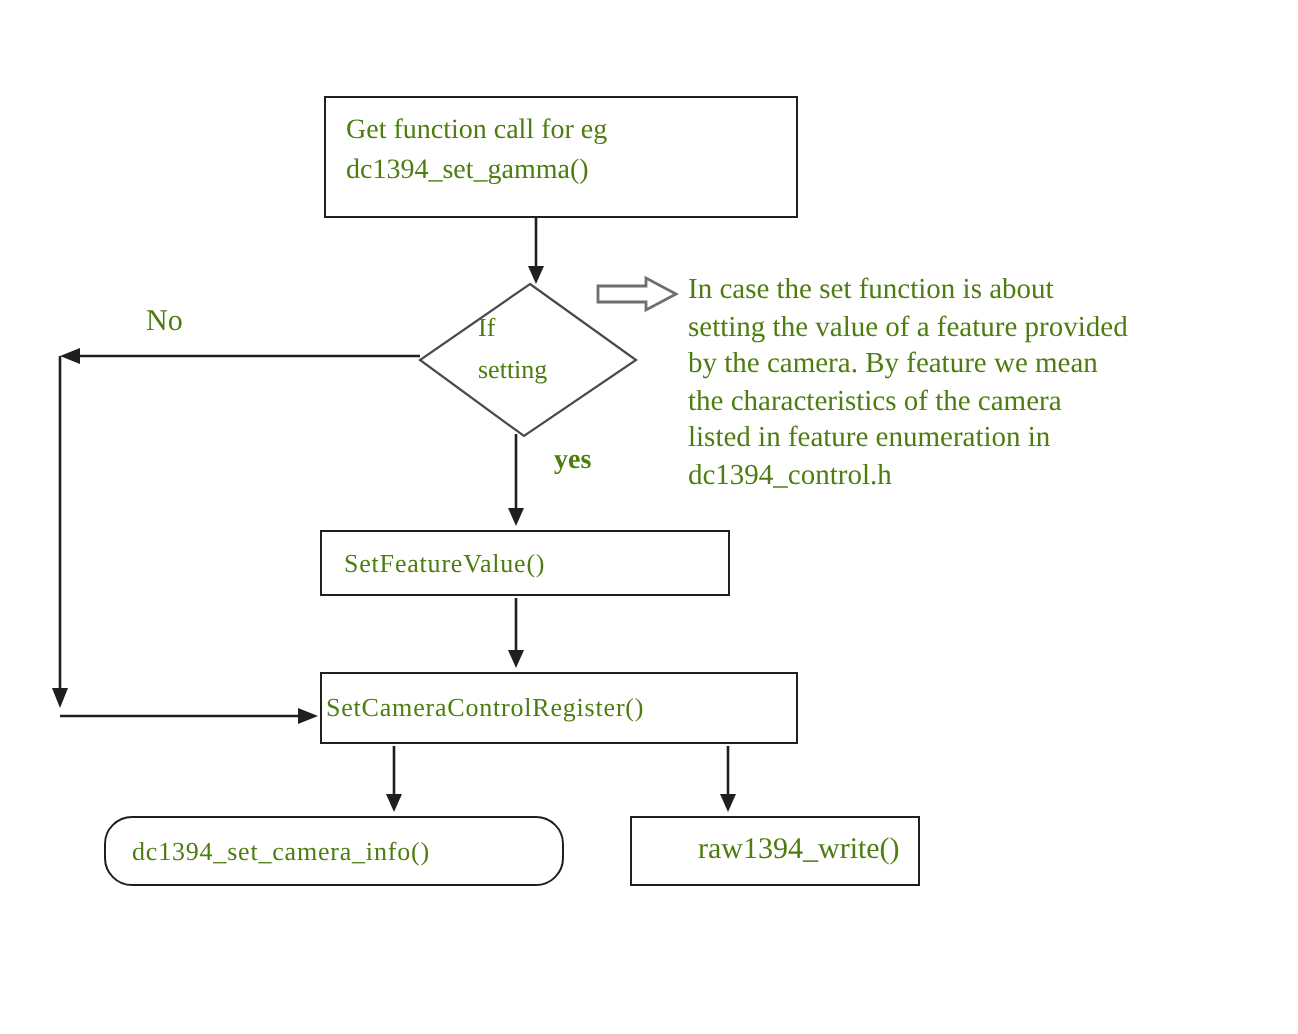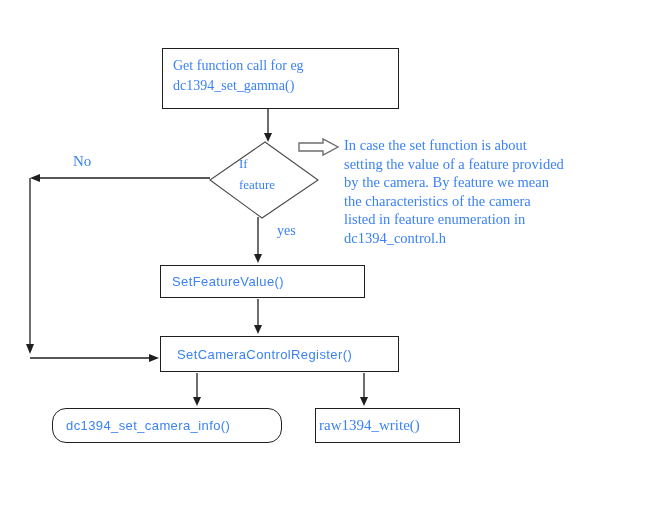--- a/index.html
+++ b/index.html
@@ -1,21 +1,21 @@
 <!DOCTYPE html>
 <html><head>
 <meta charset="utf-8">
 <style>
   html, body { margin: 0; padding: 0; background: #ffffff; }
   .canvas {
     position: relative;
     width: 649px;
     height: 517px;
     background: #ffffff;
-    color: #3b82f6;
+    color: #4d7c0f;
     font-family: "Liberation Serif", serif;
     overflow: hidden;
   }
   .connectors {
     position: absolute;
     left: 0; top: 0;
     width: 649px; height: 517px;
     z-index: 0;
   }
   .node {
@@ -26,70 +26,70 @@
     z-index: 1;
   }
   .node-flex {
     display: flex;
     align-items: center;
   }
   .serif-text {
     font-family: "Liberation Serif", serif;
   }
   .mono-text {
-    font-family: Liberation Sans, sans-serif;
+    font-family: Liberation Serif, serif;
     font-size: 13px;
     letter-spacing: 0.4px;
     white-space: nowrap;
   }
   #start-box {
     left: 162px; top: 48px;
     width: 237px; height: 61px;
     padding: 7px 10px;
     font-size: 14px;
     line-height: 20px;
     white-space: pre-line;
   }
   #set-feature-value-box {
     left: 160px; top: 265px;
     width: 205px; height: 33px;
     padding-left: 11px;
   }
   #set-camera-control-register-box {
     left: 160px; top: 336px;
     width: 239px; height: 36px;
-    padding-left: 16px;
+    padding-left: 2px;
   }
   #dc1394-set-camera-info-box {
     left: 52px; top: 408px;
     width: 230px; height: 35px;
     padding-left: 13px;
     border-radius: 14px;
   }
   #raw1394-write-box {
     left: 315px; top: 408px;
     width: 145px; height: 35px;
-    padding-left: 3px;
+    padding-left: 33px;
     font-size: 15px;
     font-family: Liberation Serif, serif;
   }
   .decision-label {
     position: absolute;
     left: 239px; top: 153px;
     font-size: 13px;
     line-height: 21px;
     white-space: pre-line;
     z-index: 2;
   }
   .edge-label {
     position: absolute;
     z-index: 2;
   }
   #no-label { left: 73px; top: 138px; font-size: 15px; margin-top: 15px; }
-  #yes-label { left: 277px; top: 223px; font-size: 14px; }
+  #yes-label { left: 277px; top: 223px; font-size: 14px; font-weight: bold; }
   .annotation {
     position: absolute;
     left: 344px; top: 136px;
     width: 272px;
     font-size: 14.5px;
     line-height: 18.6px;
     white-space: pre-line;
     z-index: 2;
   }
 </style>
@@ -142,21 +142,21 @@
       <polygon points="360,397 368,397 364,406" fill="#1f1f1f"></polygon>
     </g>
 
     <polygon points="299,143 323,143 323,139 338,147 323,155 323,151 299,151" fill="#ffffff" stroke="#6e6e6e" stroke-width="1.4" stroke-linejoin="miter"></polygon>
   </svg>
 
   <div class="node serif-text" id="start-box">Get function call for eg
 dc1394_set_gamma()</div>
 
   <div class="decision-label serif-text">If
-feature</div>
+setting</div>
 
   <div class="node node-flex mono-text" id="set-feature-value-box">SetFeatureValue()</div>
 
   <div class="node node-flex mono-text" id="set-camera-control-register-box">SetCameraControlRegister()</div>
 
   <div class="node node-flex mono-text" id="dc1394-set-camera-info-box">dc1394_set_camera_info()</div>
 
   <div class="node node-flex serif-text" id="raw1394-write-box">raw1394_write()</div>
 
   <div class="edge-label serif-text" id="no-label">No</div>

